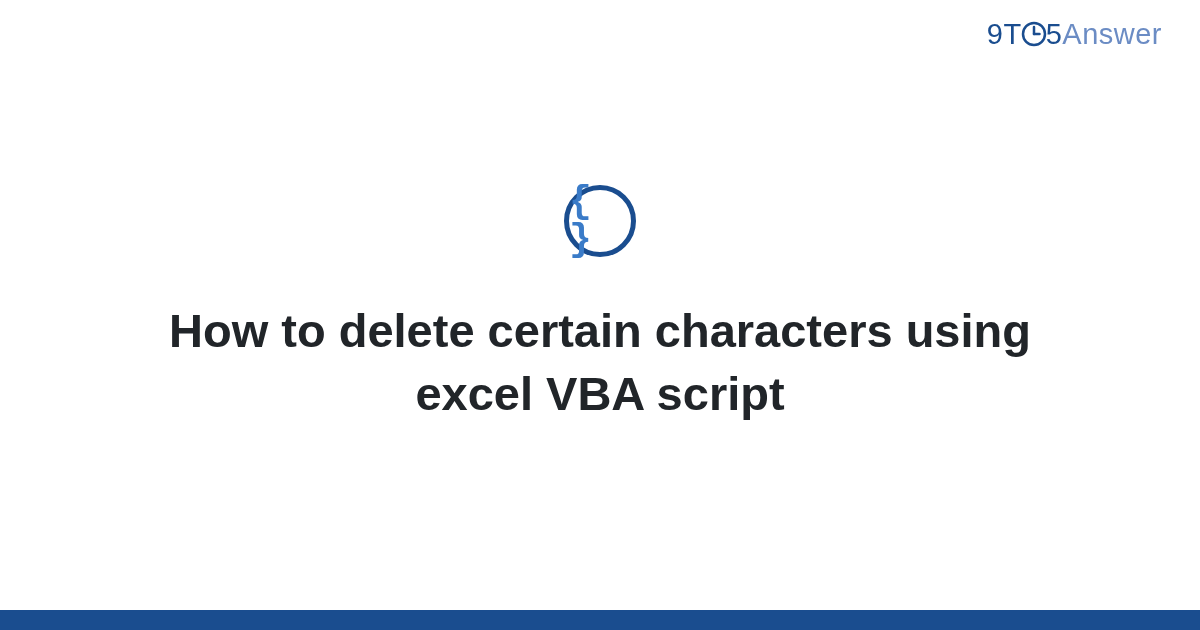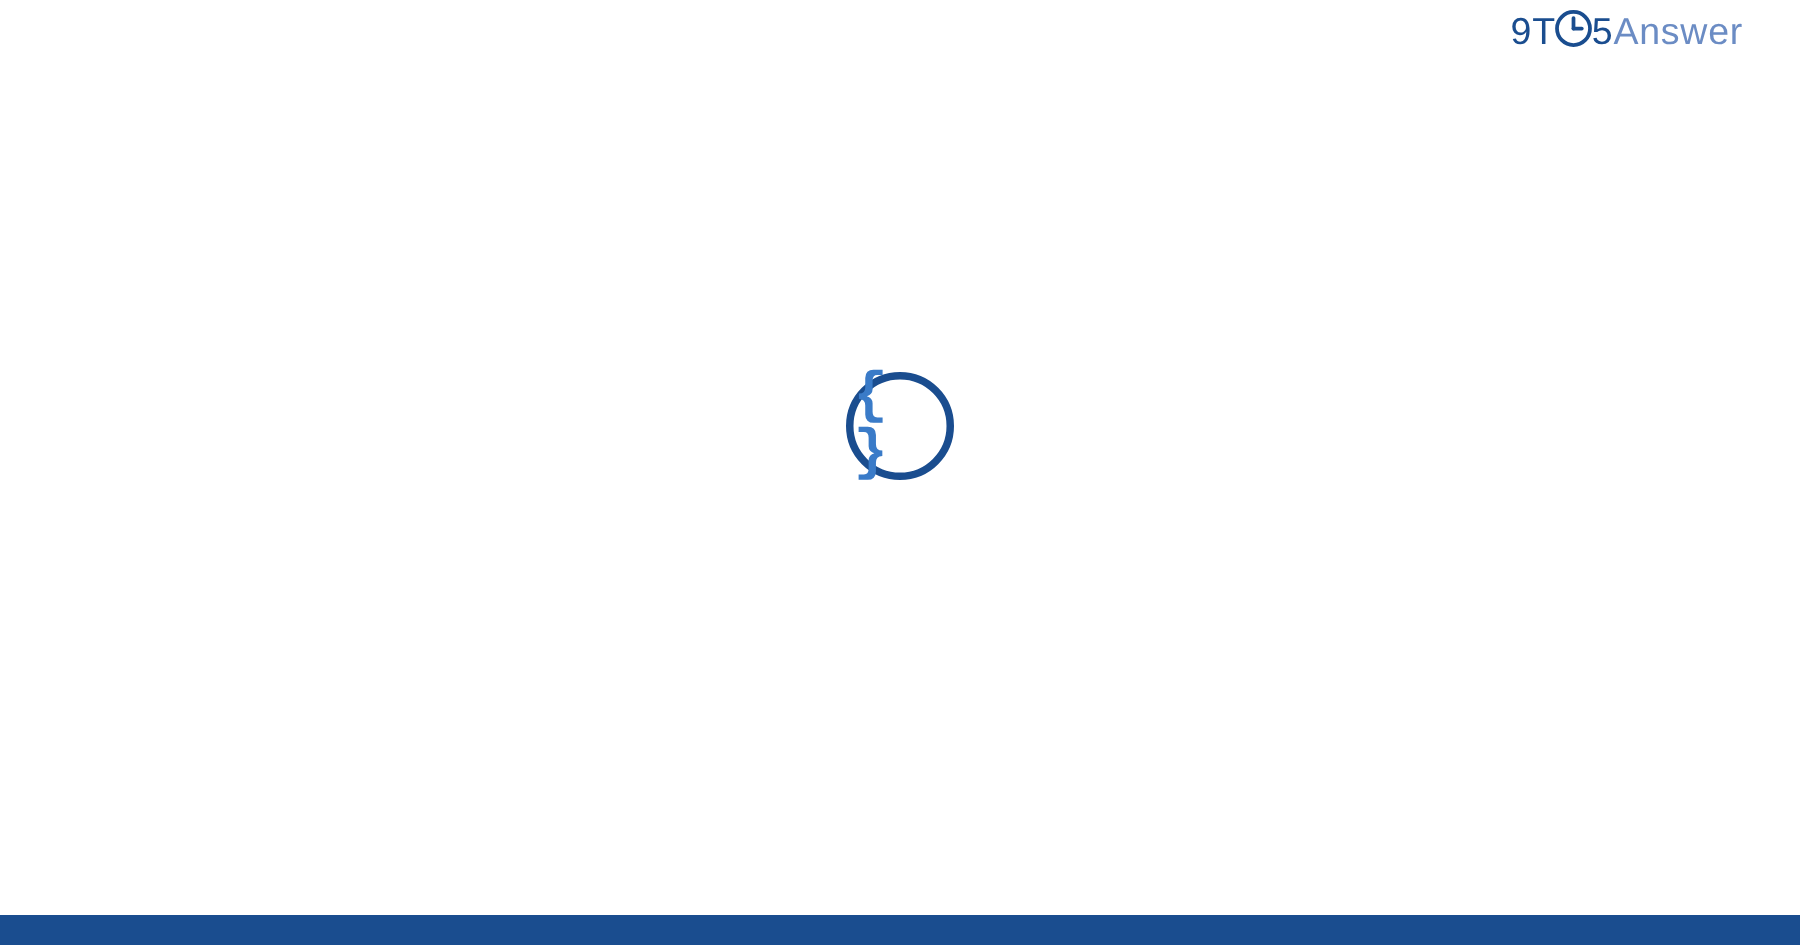--- a/index.html
+++ b/index.html
@@ -10,23 +10,23 @@
     body {
       width: 1200px;
       height: 630px;
       background: #ffffff;
       font-family: -apple-system, BlinkMacSystemFont, "Segoe UI", Helvetica, Arial, sans-serif;
       position: relative;
       overflow: hidden;
     }
     .logo {
       position: absolute;
-      top: 6px;
+      top: 18px;
       right: 38px;
-      font-size: 25px;
+      font-size: 29px;
       font-weight: 400;
       letter-spacing: 0.5px;
     }
     .logo .nine {
       color: #1a4d8f;
       font-weight: 500;
     }
     .logo .t {
       color: #1a4d8f;
       font-weight: 500;
@@ -99,15 +99,16 @@
         <circle cx="13" cy="13" r="11" fill="none" stroke="#1a4d8f" stroke-width="2.5"></circle>
         <line x1="13" y1="13" x2="13" y2="6" stroke="#1a4d8f" stroke-width="2.5" stroke-linecap="round"></line>
         <line x1="13" y1="13" x2="18.5" y2="13" stroke="#1a4d8f" stroke-width="2.5" stroke-linecap="round"></line>
       </svg></span><span class="five">5</span><span class="answer">Answer</span>
 </div>
 
 <div class="center-container">
   <div class="category-icon">
     <span class="braces">{ }</span>
   </div>
+  <h1 class="title">How to delete certain characters using excel VBA script</h1>
 </div>
 
 <div class="bottom-bar"></div>
 
 </body></html>

